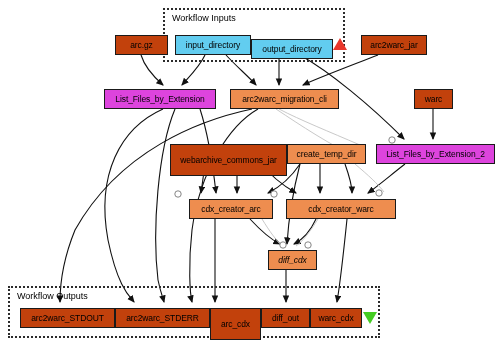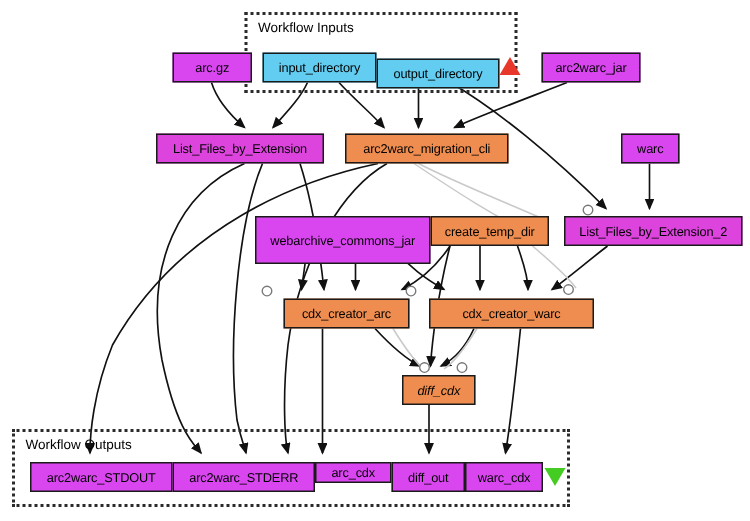--- a/index.html
+++ b/index.html
@@ -5,21 +5,21 @@
   html,body{margin:0;padding:0;background:#ffffff;}
   body{width:500px;height:347px;position:relative;overflow:hidden;
        font-family:"Liberation Sans",sans-serif;}
   #canvas{position:absolute;left:0;top:0;width:500px;height:347px;}
   svg.edges{position:absolute;left:0;top:0;width:500px;height:347px;}
   .grp{position:absolute;border:2px dotted #2b2b2b;box-sizing:border-box;}
   .grp-label{position:absolute;font-size:9px;color:#000;white-space:nowrap;}
   .node{position:absolute;box-sizing:border-box;border:1px solid #1a1a1a;
         display:flex;align-items:center;justify-content:center;
         font-size:8.5px;color:#000;white-space:nowrap;letter-spacing:-0.1px;}
-  .n-blue{background:#d946ef;}
+  .n-blue{background:#c2410c;}
   .n-cyan{background:#62cdf0;}
   .n-orange{background:#ee8d4f;}
   .n-purple{background:#dd44dd;}
   .tri{position:absolute;width:0;height:0;}
   .tri-red{border-left:7px solid transparent;border-right:7px solid transparent;
            border-bottom:12px solid #e8372b;}
   .tri-green{border-left:7px solid transparent;border-right:7px solid transparent;
              border-top:12px solid #44cc22;}
 </style>
 </head>
@@ -91,20 +91,20 @@
   <div class="node n-orange" style="left:230px;top:89px;width:109px;height:20px;">arc2warc_migration_cli</div>
   <div class="node n-blue" style="left:414px;top:89px;width:39px;height:20px;">warc</div>
   <div class="node n-blue" style="left:170px;top:144px;width:117px;height:32px;">webarchive_commons_jar</div>
   <div class="node n-orange" style="left:287px;top:144px;width:79px;height:20px;">create_temp_dir</div>
   <div class="node n-purple" style="left:376px;top:144px;width:119px;height:20px;">List_Files_by_Extension_2</div>
   <div class="node n-orange" style="left:189px;top:199px;width:84px;height:20px;">cdx_creator_arc</div>
   <div class="node n-orange" style="left:286px;top:199px;width:110px;height:20px;">cdx_creator_warc</div>
   <div class="node n-orange" style="left:268px;top:250px;width:49px;height:20px;font-style:italic;">diff_cdx</div>
   <div class="node n-blue" style="left:20px;top:308px;width:95px;height:20px;">arc2warc_STDOUT</div>
   <div class="node n-blue" style="left:115px;top:308px;width:95px;height:20px;">arc2warc_STDERR</div>
-  <div class="node n-blue" style="left:210px;top:308px;width:51px;height:14px;">arc_cdx</div>
+  <div class="node n-blue" style="left:210px;top:308px;width:51px;height:32px;">arc_cdx</div>
   <div class="node n-blue" style="left:261px;top:308px;width:49px;height:20px;">diff_out</div>
   <div class="node n-blue" style="left:310px;top:308px;width:52px;height:20px;">warc_cdx</div>
 
   <div class="tri tri-red" style="left:333px;top:38px;"></div>
   <div class="tri tri-green" style="left:363px;top:312px;"></div>
 
 </div>
 
 </body></html>

